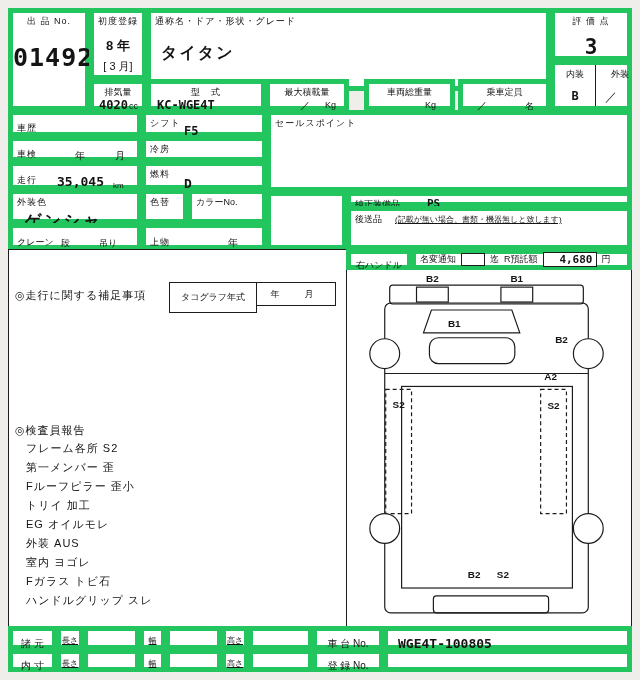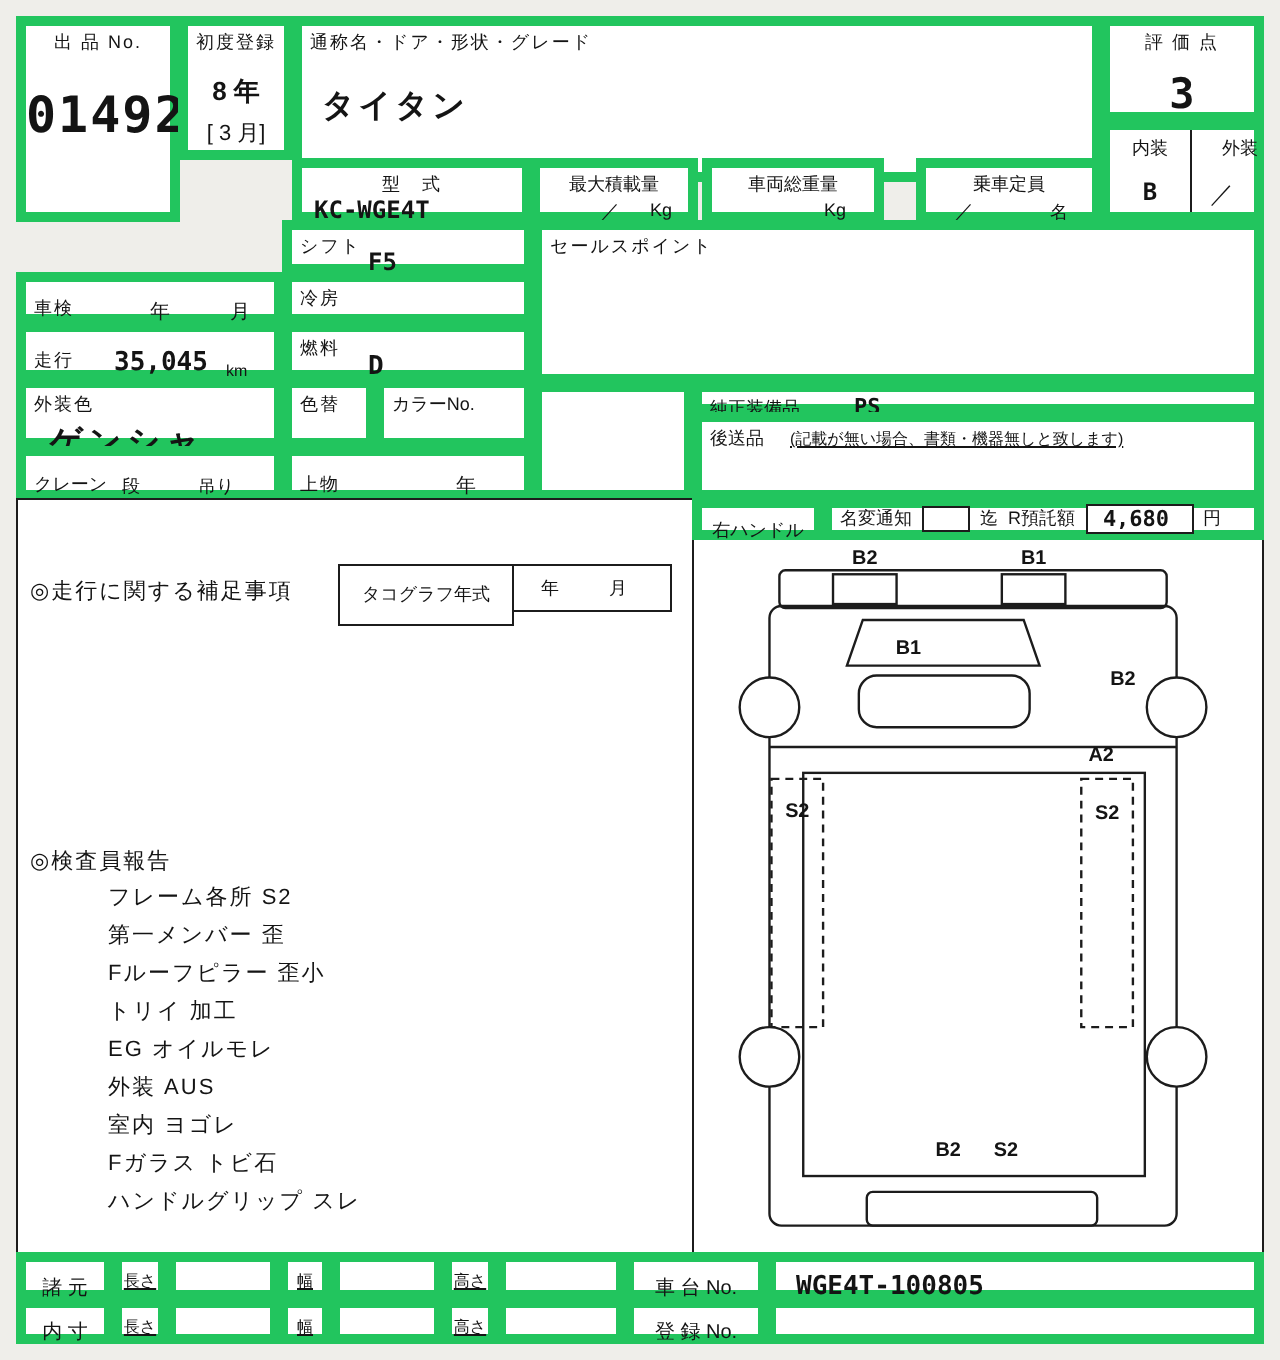--- a/index.html
+++ b/index.html
@@ -11,23 +11,23 @@
   .tag { position:absolute; top:2px; left:4px; font-size:9px; white-space:nowrap; letter-spacing:1px; }
   .tag.c { left:0; right:0; text-align:center; }
   .abs { position:absolute; white-space:nowrap; }
   .f8 { font-size:8px;text-decoration:underline; } .f9 { font-size:9px; } .f10 { font-size:10px; } .f11 { font-size:11px; }
   .mono { font-family:"DejaVu Sans Mono",monospace; font-weight:bold; }
   .jval { font-weight:bold; }
   .bigno { position:absolute; left:0; right:0; top:30px; text-align:center; font-size:25px; letter-spacing:1px; }
   .score { position:absolute; left:0; right:0; top:22px; text-align:center; font-size:21px; }
   .flexrow { display:flex; align-items:center; gap:5px; padding:0 4px; font-size:9px; }
   .minibox { display:inline-block; width:24px; height:13px; border:1px solid #1c1c1c; background:#fff; }
-  .depbox { display:inline-block; width:54px; height:15px; border:1px solid #1c1c1c; background:#fff; text-align:center; font-size:11px; line-height:14px; padding-right:3px; }
+  .depbox { display:inline-block; width:54px; height:15px; border:1px solid #1c1c1c; background:#fff; text-align:right; font-size:11px; line-height:14px; padding-right:3px; }
   .tbx { border:1px solid #1c1c1c; display:flex; align-items:center; justify-content:center; font-size:9px; background:#fff; }
-  .rep { position:absolute; left:17px; font-size:11px; letter-spacing:1px; white-space:nowrap;margin-left:28px; }
+  .rep { position:absolute; left:17px; font-size:11px; letter-spacing:1px; white-space:nowrap; }
   .vdiv { position:absolute; top:0; bottom:0; border-left:1px solid #1c1c1c; }
 </style>
 </head>
 <body>
 
 <div id="sheet">
 
   <div class="cell" style="left:8px;top:8px;width:82px;height:103px">
     <span class="tag c">出 品 No.</span>
     <div class="bigno mono">01492</div>
@@ -50,43 +50,51 @@
   </div>
 
   <div class="cell" style="left:550px;top:60px;width:82px;height:51px">
     <span class="vdiv" style="left:40px"></span>
     <span class="abs f9" style="left:0;width:40px;top:3px;text-align:center">内装</span>
     <span class="abs f9" style="left:56px;right:0;top:3px;text-align:center">外装</span>
     <span class="abs mono" style="left:0;width:40px;top:24px;text-align:center;font-size:12px">B</span>
     <span class="abs" style="left:40px;right:0;top:24px;text-align:center;font-size:12px">／</span>
   </div>
 
+  <div class="cell" style="left:89px;top:79px;width:58px;height:32px">
+    <span class="tag c" style="letter-spacing:0">排気量</span>
+    <span class="abs mono" style="left:5px;top:14px;font-size:12px">4020</span>
+    <span class="abs f9" style="right:4px;top:17px">cc</span>
+  </div>
 
   <div class="cell" style="left:146px;top:79px;width:120px;height:32px">
     <span class="tag c">型　式</span>
     <span class="abs mono" style="left:6px;top:14px;font-size:12px">KC-WGE4T</span>
   </div>
 
   <div class="cell" style="left:265px;top:79px;width:84px;height:32px">
     <span class="tag c" style="letter-spacing:0">最大積載量</span>
     <span class="abs f10" style="left:30px;top:15px">／</span>
     <span class="abs f9" style="right:8px;top:16px">Kg</span>
   </div>
 
-  <div class="cell" style="left:351px;top:79px;width:91px;height:32px">
+  <div class="cell" style="left:364px;top:79px;width:91px;height:32px">
     <span class="tag c" style="letter-spacing:0">車両総重量</span>
     <span class="abs f9" style="right:14px;top:16px">Kg</span>
   </div>
 
   <div class="cell" style="left:458px;top:79px;width:93px;height:32px">
     <span class="tag c" style="letter-spacing:0">乗車定員</span>
     <span class="abs f10" style="left:14px;top:15px">／</span>
     <span class="abs f9" style="right:12px;top:16px">名</span>
   </div>
 
+  <div class="cell" style="left:8px;top:110px;width:134px;height:27px">
+    <span class="tag" style="top:7px">車歴</span>
+  </div>
 
   <div class="cell" style="left:141px;top:110px;width:126px;height:27px">
     <span class="tag">シフト</span>
     <span class="abs mono" style="left:38px;top:9px;font-size:12px">F5</span>
   </div>
 
   <div class="cell" style="left:8px;top:136px;width:134px;height:26px">
     <span class="tag" style="top:7px">車検</span>
     <span class="abs f10" style="left:62px;top:8px;letter-spacing:10px">年　月</span>
   </div>

